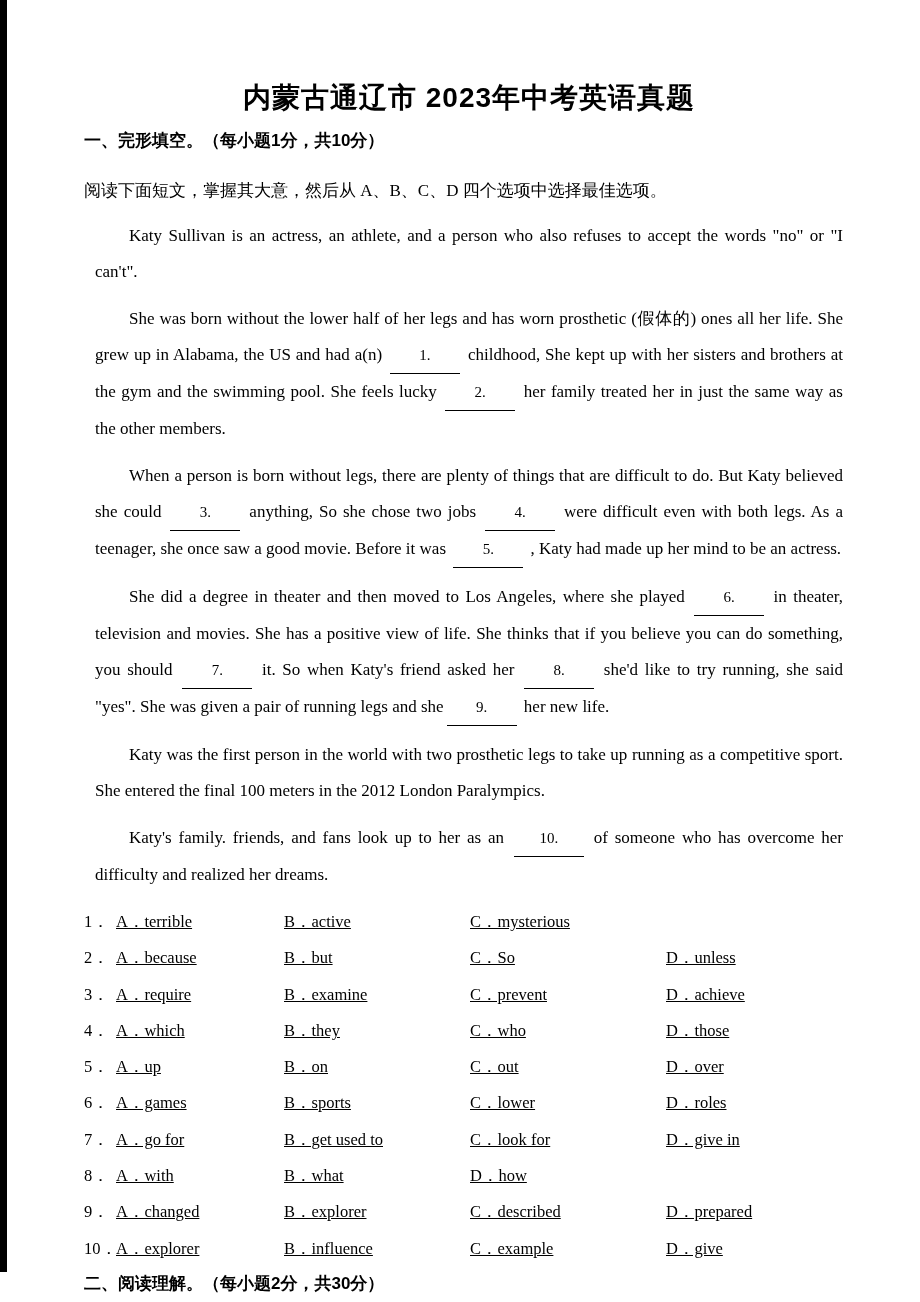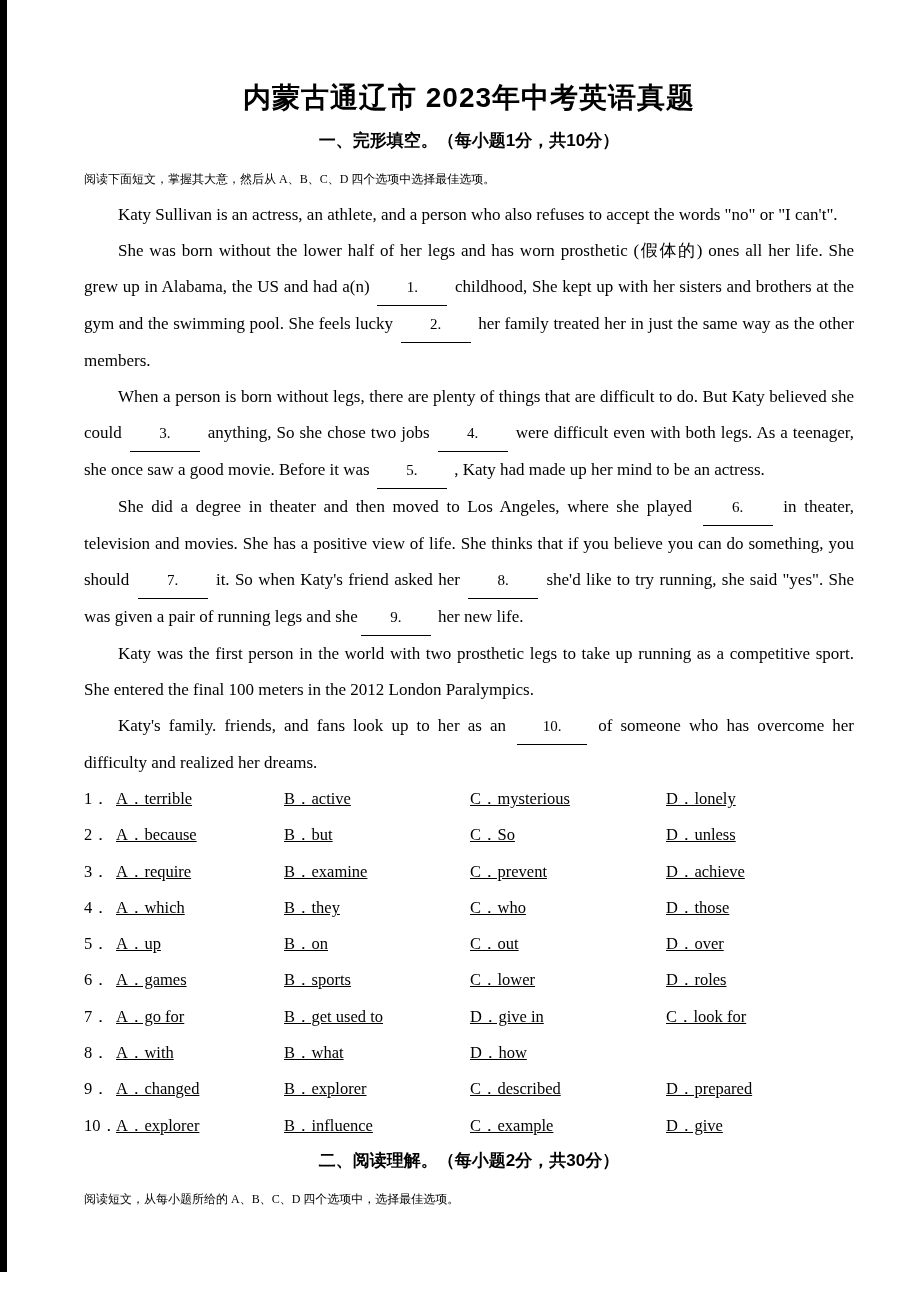--- a/index.html
+++ b/index.html
@@ -37,29 +37,28 @@
     line-height: 40px;
     margin: 0 0 6px 0;
     letter-spacing: 1px;
   }
   .section-heading {
     font-family: "Liberation Sans", "DejaVu Sans", sans-serif;
     font-size: 17px;
     font-weight: bold;
     line-height: 34px;
     margin: 0;
-    text-align: center;
   }
   .instruction {
-    font-size: 12px;
+    font-size: 17px;
     line-height: 32px;
-    margin: 5px 0 2px 0;
+    margin: 17px 0 2px 0;
   }
   .passage .para {
-    margin: 0;
+    margin: 11px;
     font-size: 17px;
     line-height: 36px;
     text-align: justify;
     text-indent: 34px;
   }
   .blank {
     display: inline-block;
     min-width: 62px;
     border-bottom: 1.4px solid #000;
     text-align: center;
@@ -109,21 +108,20 @@
       <p class="para"><span>Katy was the first person in the world with two prosthetic legs to take up running as a competitive sport. She entered the final 100 meters in the 2012 London Paralympics.</span></p>
       <p class="para"><span>Katy's family. friends, and fans look up to her as an </span><span class="blank">10.</span><span> of someone who has overcome her difficulty and realized her dreams.</span></p>
     </div>
 
   <div class="question-list">
       <div class="q-row">
         <span class="q-num">1．</span>
         <span class="q-opt">A．terrible</span>
         <span class="q-opt">B．active</span>
         <span class="q-opt">C．mysterious</span>
-        <span class="q-opt">D．lonely</span>
       </div>
       <div class="q-row">
         <span class="q-num">2．</span>
         <span class="q-opt">A．because</span>
         <span class="q-opt">B．but</span>
         <span class="q-opt">C．So</span>
         <span class="q-opt">D．unless</span>
       </div>
       <div class="q-row">
         <span class="q-num">3．</span>
@@ -150,22 +148,22 @@
         <span class="q-num">6．</span>
         <span class="q-opt">A．games</span>
         <span class="q-opt">B．sports</span>
         <span class="q-opt">C．lower</span>
         <span class="q-opt">D．roles</span>
       </div>
       <div class="q-row">
         <span class="q-num">7．</span>
         <span class="q-opt">A．go for</span>
         <span class="q-opt">B．get used to</span>
+        <span class="q-opt">C．look for</span>
         <span class="q-opt">D．give in</span>
-        <span class="q-opt">C．look for</span>
       </div>
       <div class="q-row">
         <span class="q-num">8．</span>
         <span class="q-opt">A．with</span>
         <span class="q-opt">B．what</span>
         <span class="q-opt">D．how</span>
       </div>
       <div class="q-row">
         <span class="q-num">9．</span>
         <span class="q-opt">A．changed</span>

